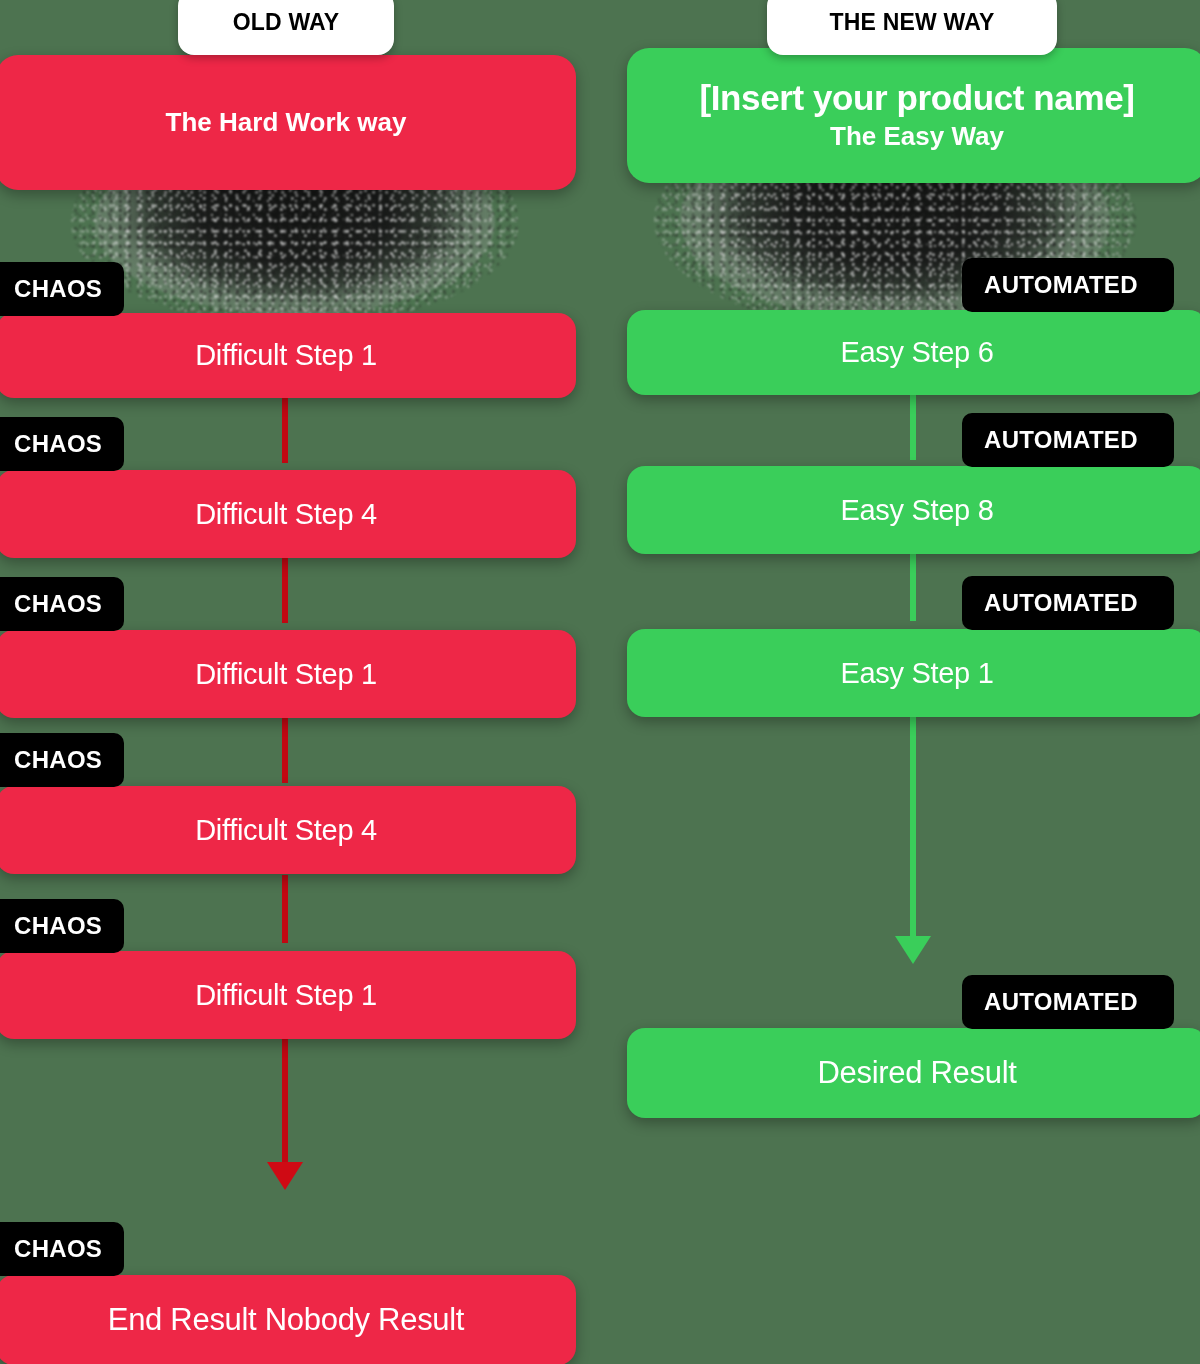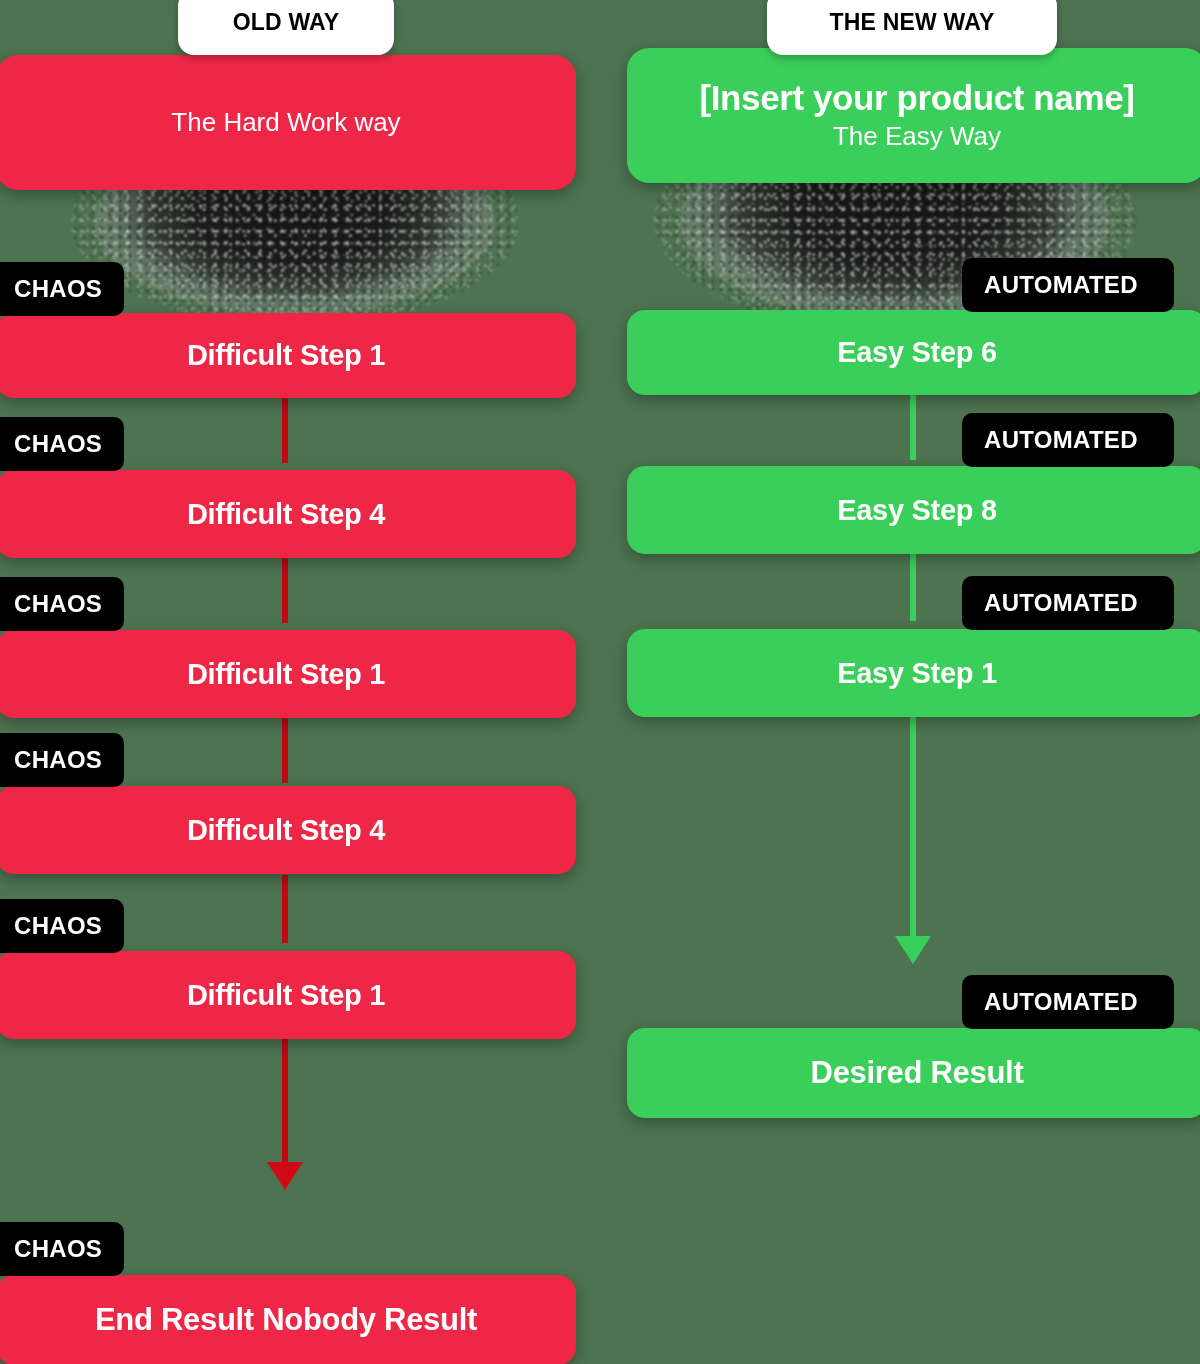--- a/index.html
+++ b/index.html
@@ -109,31 +109,31 @@
     font-weight: bold;
     letter-spacing: -0.4px;
     line-height: 1.1;
   }
   .header-title {
     font-size: 35px;
     margin-bottom: 4px;
   }
   .header-sub {
     font-size: 26px;
-    font-weight: normal;
+    font-weight: bold;
     line-height: 1.15;
   }
   .step-title {
     font-size: 29px;
-    font-weight: bold;
+    font-weight: normal;
     letter-spacing: -0.3px;
   }
   .result-title {
     font-size: 31px;
-    font-weight: bold;
+    font-weight: normal;
     letter-spacing: -0.3px;
   }
 
   
   .pill {
     position: absolute;
     z-index: 6;
     background: #ffffff;
     color: #000000;
     border-radius: 16px;

